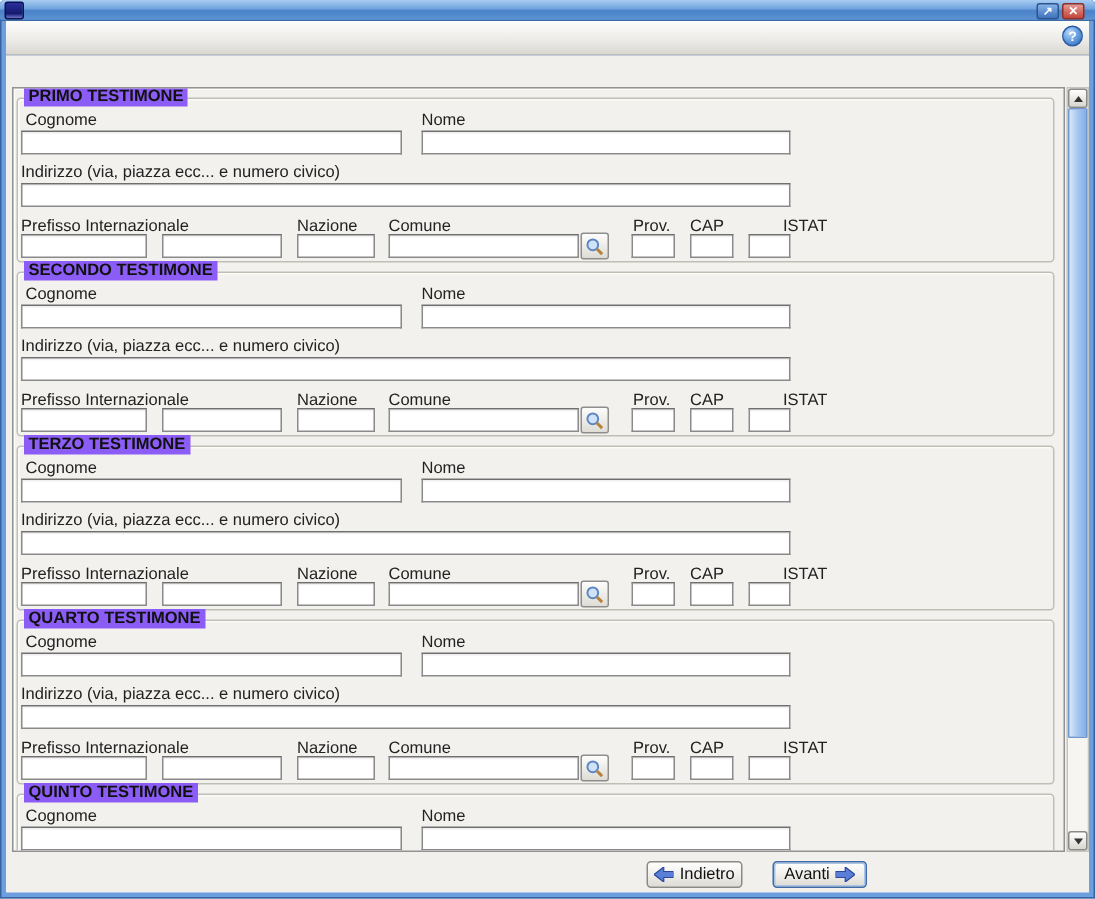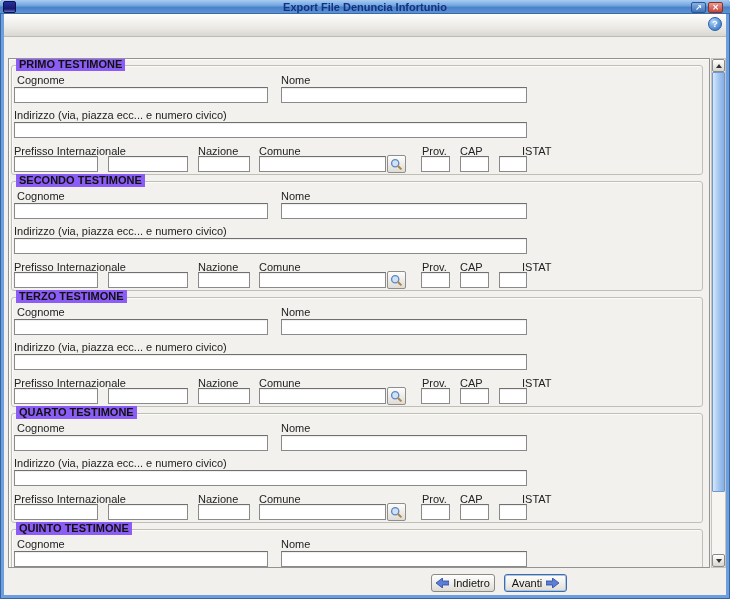--- a/index.html
+++ b/index.html
@@ -128,31 +128,30 @@
 
   
   .footer { position: absolute; left: 0; top: 537px; width: 722px; height: 21px; text-decoration: underline; }
   .btn {
     position: absolute; height: 18px; display: flex; align-items: center; justify-content: center;
     gap: 4px; background: linear-gradient(to bottom,#fefefe 0%, #f0efeb 50%, #dddbd4 100%);
     border: 1px solid #8a8a86; border-radius: 3px;
     font: 11px "Liberation Sans", sans-serif; color: #111; padding: 0 6px; cursor: default;
   }
   .btn.back { left: 427px; width: 64px; }
-  .btn.next { left: 500px; width: 63px; border: 1px solid #3f6ba8; box-shadow: 0 0 0 1px #a9c4e4 inset; }
+  .btn.next { left: 511px; width: 63px; border: 1px solid #3f6ba8; box-shadow: 0 0 0 1px #a9c4e4 inset; }
   .arrow-svg { display: block; }
 </style>
 </head>
 <body>
 
 <div class="window">
 
   <div class="titlebar">
     <span class="app-icon"></span>
-    <div class="title-text">Export File Denuncia Infortunio</div>
     <span class="winbtn restore">
       <span>↗</span>
     </span>
     <span class="winbtn close">
       <span>✕</span>
     </span>
   </div>
 
   <div class="toolbar">
     <span class="help-btn">

